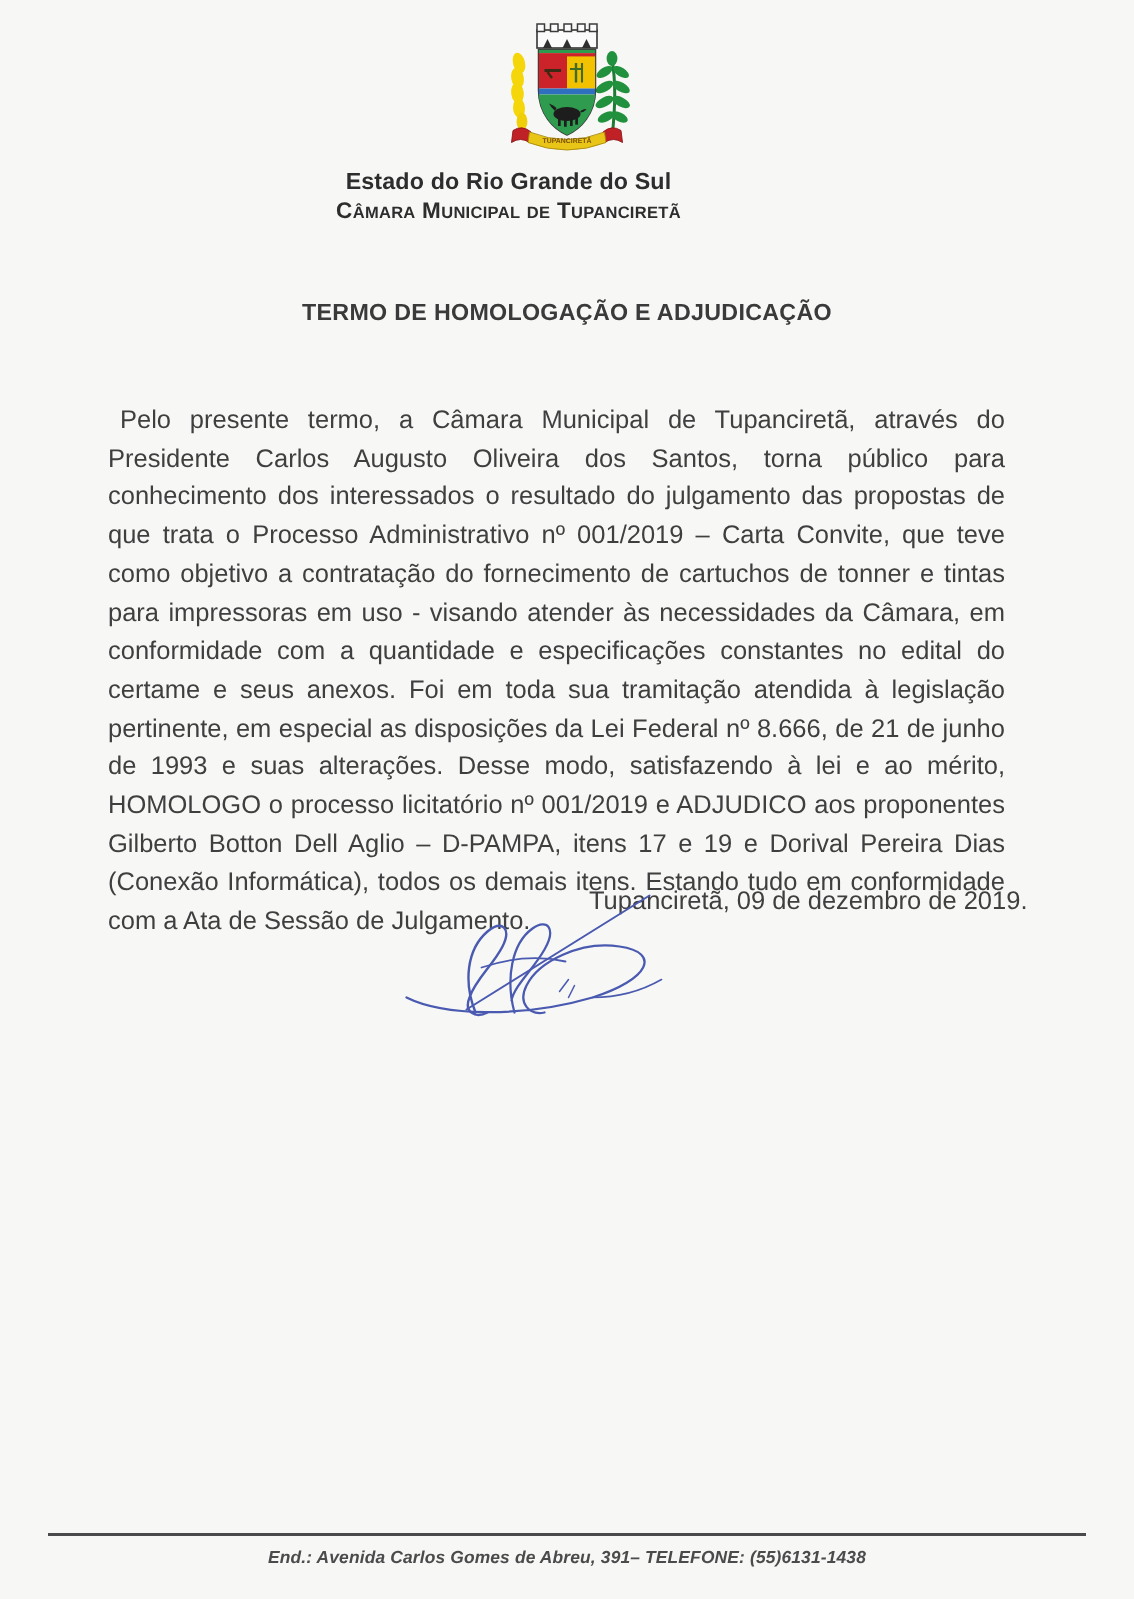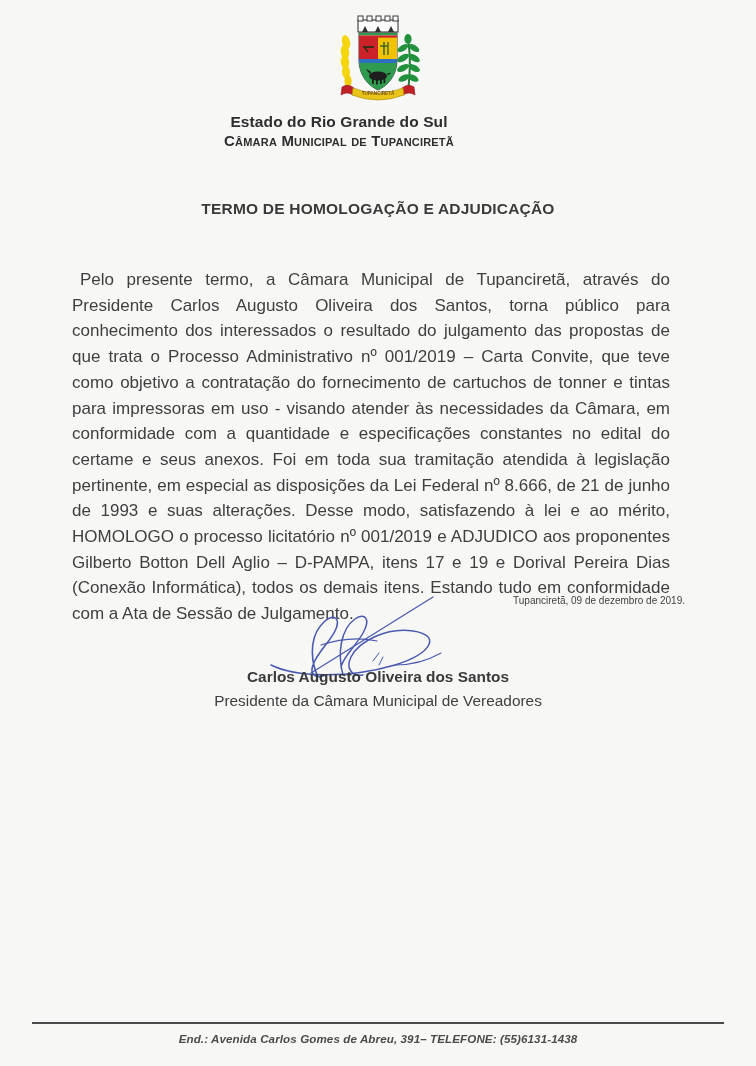--- a/index.html
+++ b/index.html
@@ -86,21 +86,21 @@
     text-indent: 8px;
   }
 
   
   .date-line {
     position: absolute;
     top: 590px;
     left: 57px;
     width: 628px;
     text-align: right;
-    font-size: 10px;
+    font-size: 17px;
     line-height: 22px;
     color: #3f3f3f;
   }
 
   
   .sig-wrap {
     position: absolute;
     top: 595px;
     left: 255px;
     width: 230px;
@@ -269,19 +269,17 @@
         <path d="M66 50 C84 44 104 42 122 46" stroke-width="1.2"></path>
 
         <path d="M124 58 L118 66" stroke-width="1"></path>
         <path d="M128 62 L124 70" stroke-width="1"></path>
 
         <path d="M140 70 C158 70 172 66 186 58" stroke-width="1.1"></path>
       </g>
     </svg>
   </div>
 
-  <div class="sig-name">Carlos Augusto Oliveira dos Santos</div>
-  <div class="sig-role">Presidente da Câmara Municipal de Vereadores</div>
 
   <div class="footer-rule"></div>
   <div class="footer-text">End.: Avenida Carlos Gomes de Abreu, 391– TELEFONE: (55)6131-1438</div>
 
 </div>
 
 </body></html>

